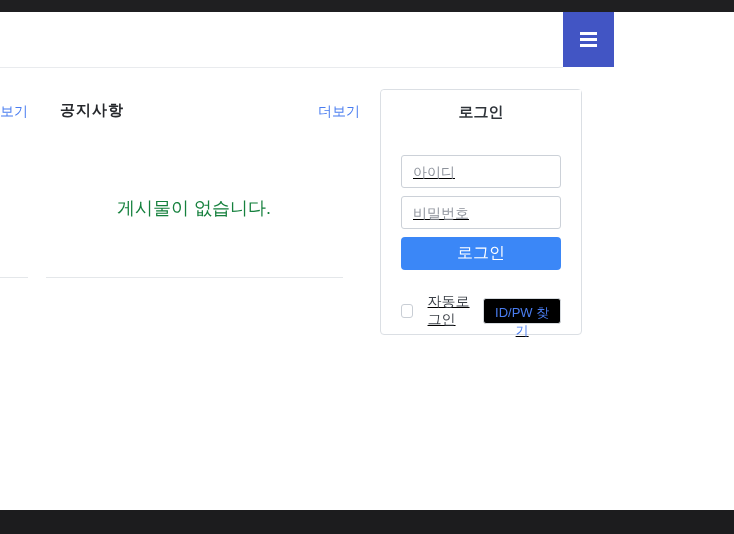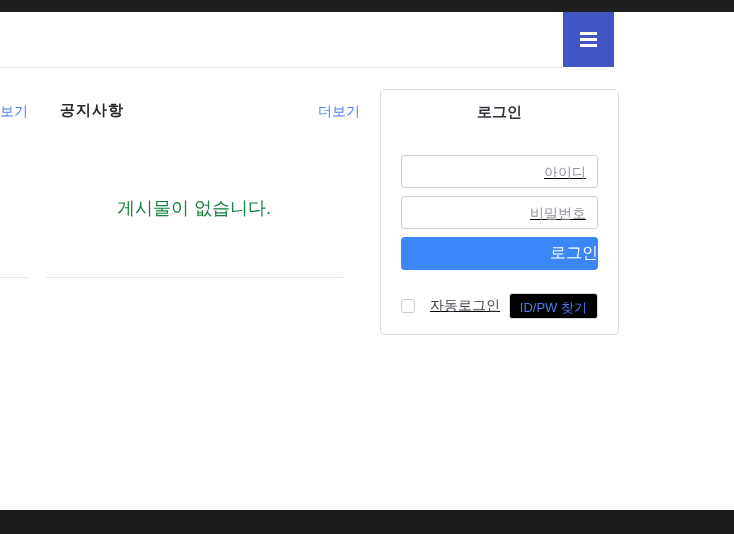--- a/index.html
+++ b/index.html
@@ -1,15 +1,15 @@
 <!DOCTYPE html>
 <html><head>
 <meta charset="utf-8">
 <style>
-  * { margin: 0; padding: 0; box-sizing: border-box; text-align: right; }
+  * { margin: 0; padding: 0; box-sizing: border-box; }
   html, body { width: 734px; height: 534px; }
   body {
     position: relative;
     background: #ffffff;
     font-family: "Liberation Sans", "DejaVu Sans", sans-serif;
     overflow: hidden;
   }
 
   
   .topbar {
@@ -78,21 +78,21 @@
   }
   .notice-divider {
     position: absolute; left: 46px; top: 277px;
     width: 297px; height: 1px;
     background: #e4e7ea;
   }
 
   
   .login-card {
     position: absolute; left: 380px; top: 89px;
-    width: 239px; height: 246px;
+    width: 202px; height: 246px;
     background: #ffffff;
     border: 1px solid #dbdfe4;
     border-radius: 4px;
   }
   .login-tabs { display: flex; height: 44px; }
   .login-tab {
     flex: 1;
     display: flex; align-items: center; justify-content: center;
     font-size: 15px;
     cursor: pointer;

